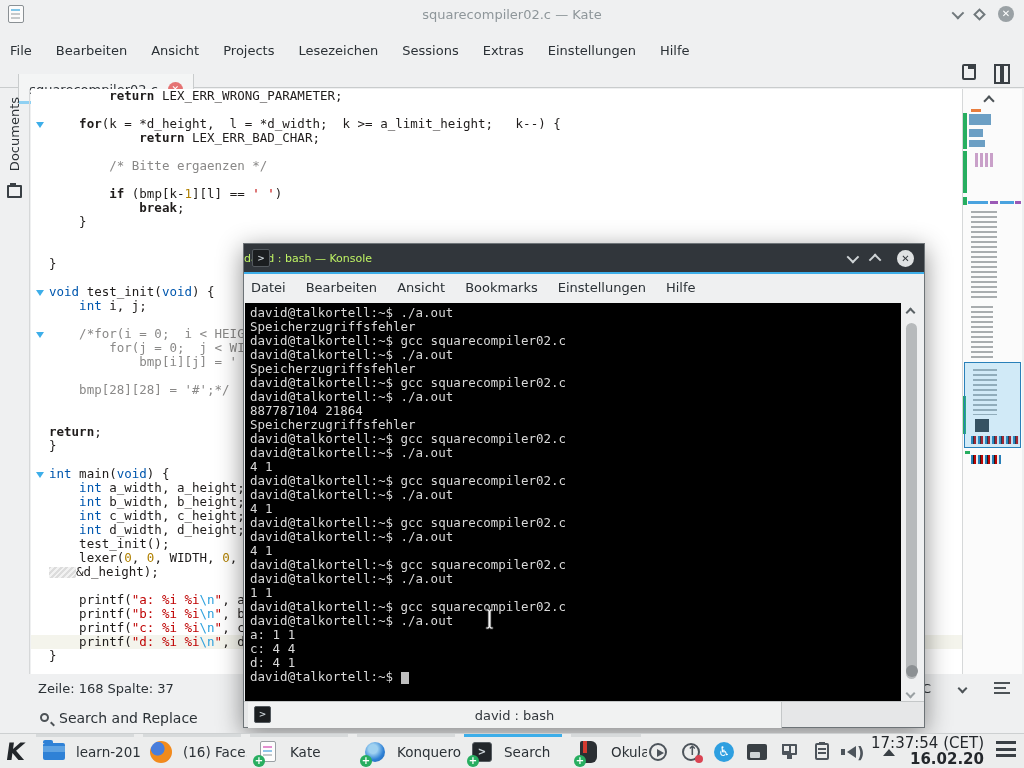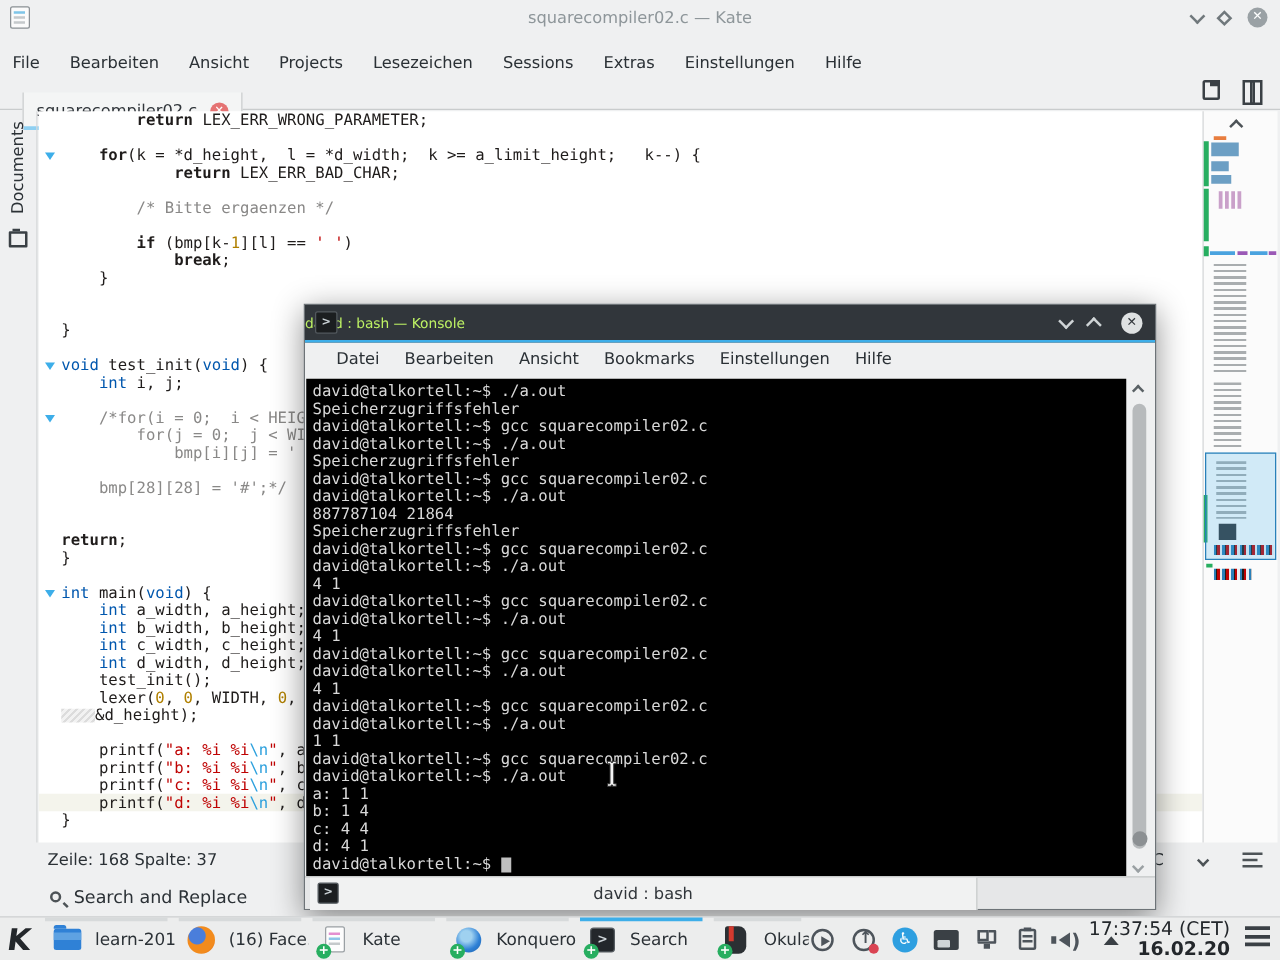--- a/index.html
+++ b/index.html
@@ -67,21 +67,21 @@
   .ico-search::after { content:""; position:absolute; left:8px; top:8px; width:5px; height:2px; background:#4d5357; transform:rotate(45deg); }
 
   
   #konsole { position:absolute; left:243px; top:243px; width:682px; height:485px; background:#eff0f1; border:1px solid #6d7377; box-shadow:0 6px 24px rgba(0,0,0,0.45); }
   .t-titlebar { height:30px; background:#31363b; position:relative; display:flex; align-items:center; border-bottom:2px solid #3daee9; }
   .t-title { flex:1; text-align:left; color:#bef264; font-size:11px; }
   .t-icon { position:absolute; left:8px; top:5px; width:18px; height:18px; background:#1b1e20; border:1px solid #53595e; border-radius:2px; color:#c8d0d4; font-size:9px; line-height:16px; text-align:center; font-weight:bold; }
   .t-buttons { position:absolute; right:10px; top:0; height:28px; display:flex; align-items:center; gap:16px; }
   .t-buttons .chev { border-color:#cfd4d6; }
   .t-close { width:17px; height:17px; border-radius:50%; background:#dfe2e3; color:#31363b; font-weight:bold; font-size:10px; line-height:17px; text-align:center; }
-  .t-menubar { height:27px; display:flex; align-items:center; gap:20px; padding-left:25px; font-size:13px; background:#eff0f1; color:#2b3136; }
+  .t-menubar { height:27px; display:flex; align-items:center; gap:20px; padding-left:7px; font-size:13px; background:#eff0f1; color:#2b3136; }
   .t-term { position:absolute; left:1px; top:59px; width:656px; height:398px; background:#000; padding:3px 0 0 5px; }
   .term-line { height:14px; font-family:"DejaVu Sans Mono", monospace; font-size:12.5px; line-height:14px; color:#d9d9d9; white-space:pre; }
   .term-cursor { display:inline-block; width:8px; height:12px; background:#bfbfbf; vertical-align:middle; }
   .t-scroll { position:absolute; right:2px; top:59px; width:20px; height:398px; background:#eff0f1; }
   .t-scroll .up { position:absolute; left:5px; top:6px; width:7px; height:7px; border-left:2px solid #5a6165; border-top:2px solid #5a6165; transform:rotate(45deg); }
   .t-scroll .down { position:absolute; left:5px; bottom:4px; width:7px; height:7px; border-right:2px solid #9aa0a3; border-bottom:2px solid #9aa0a3; transform:rotate(45deg); }
   .t-thumb { position:absolute; left:4px; top:20px; width:11px; height:356px; background:#b7babc; border-radius:6px; }
   .t-knob { position:absolute; left:4px; top:362px; width:12px; height:12px; background:#8c9093; border-radius:50%; }
   .t-tabbar { position:absolute; left:0; bottom:0; width:680px; height:26px; background:#e6e7e8; border-top:1px solid #c4c7c8; }
   .t-tab { position:absolute; left:4px; top:0; width:534px; height:26px; background:#f1f2f2; border-right:1px solid #c4c7c8; display:flex; align-items:center; justify-content:center; gap:8px; font-size:13px; }
@@ -294,21 +294,20 @@
       <div class="term-line">4 1</div>
       <div class="term-line">david@talkortell:~$ gcc squarecompiler02.c</div>
       <div class="term-line">david@talkortell:~$ ./a.out</div>
       <div class="term-line">4 1</div>
       <div class="term-line">david@talkortell:~$ gcc squarecompiler02.c</div>
       <div class="term-line">david@talkortell:~$ ./a.out</div>
       <div class="term-line">1 1</div>
       <div class="term-line">david@talkortell:~$ gcc squarecompiler02.c</div>
       <div class="term-line">david@talkortell:~$ ./a.out</div>
       <div class="term-line">a: 1 1</div>
-      <div class="term-line">b: 1 4</div>
       <div class="term-line">c: 4 4</div>
       <div class="term-line">d: 4 1</div>
       <div class="term-line">david@talkortell:~$ <span class="term-cursor"></span></div>
     </div>
   <div class="t-scroll">
     <div class="up"></div>
     <div class="t-thumb"></div>
     <div class="t-knob"></div>
     <div class="down"></div>
   </div>

